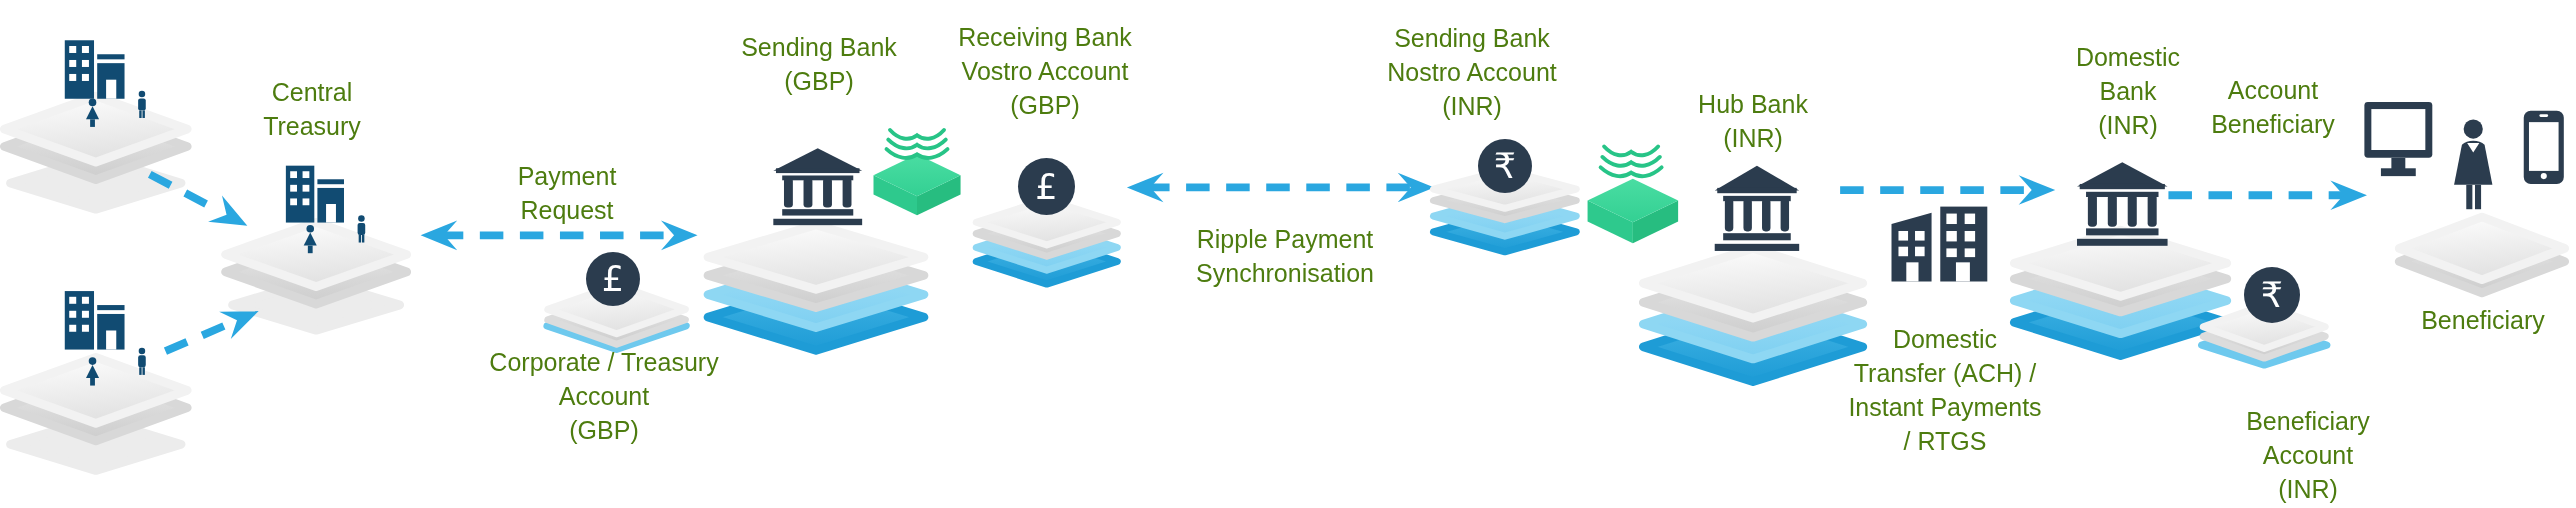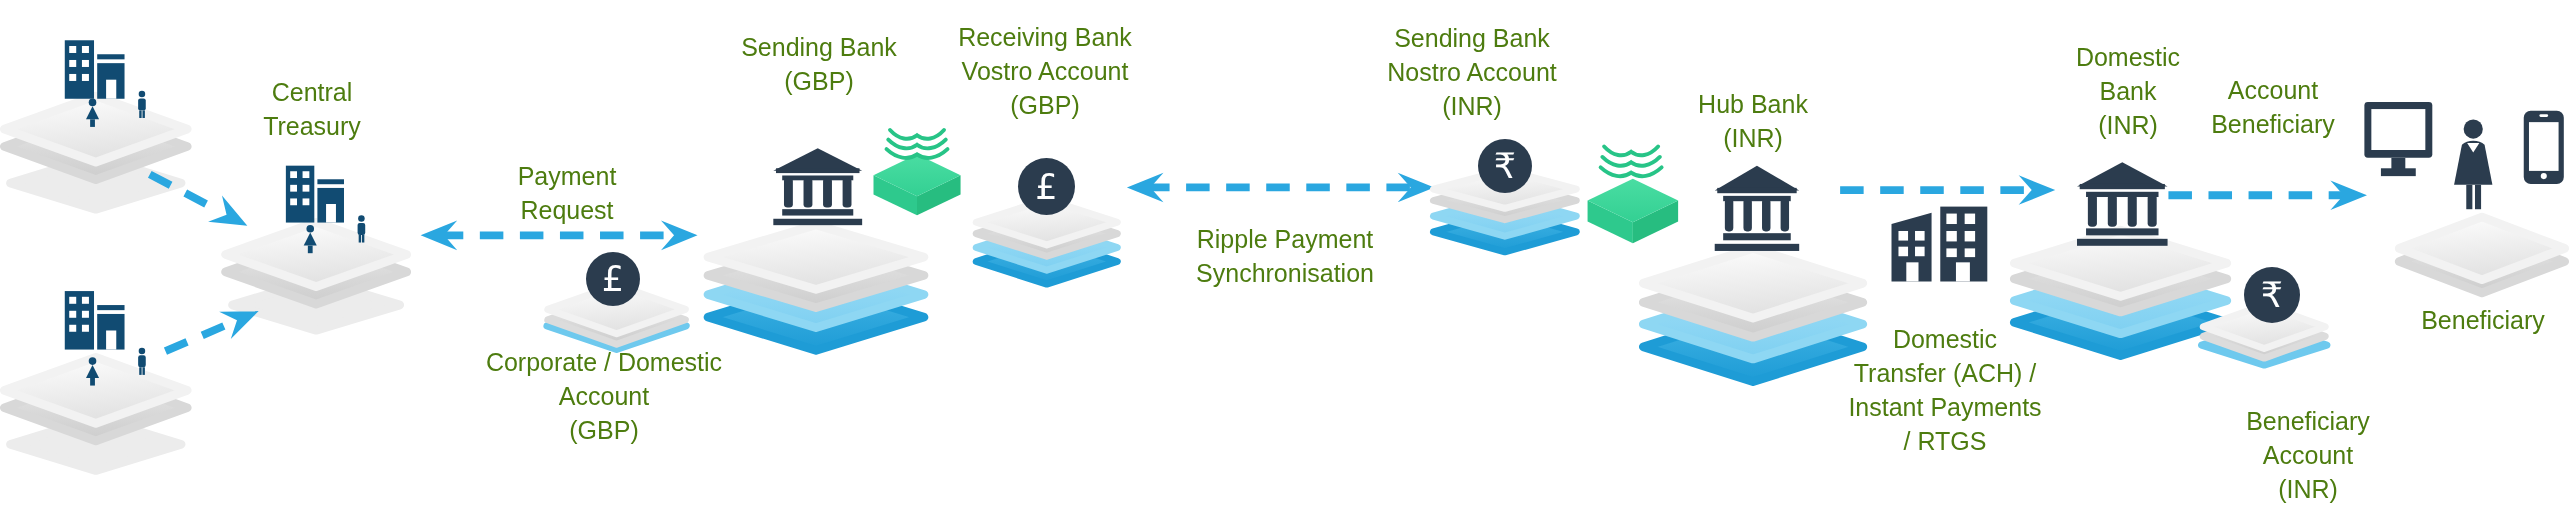--- a/index.html
+++ b/index.html
@@ -261,21 +261,21 @@
 
 <div class="badge" style="left:586px;top:252px;width:54px;height:54px;">£</div>
 <div class="badge" style="left:1018px;top:158px;width:57px;height:57px;">£</div>
 <div class="badge" style="left:1478px;top:139px;width:54px;height:54px;">₹</div>
 <div class="badge" style="left:2244px;top:267px;width:56px;height:56px;">₹</div>
 
 <div class="lbl" style="left:312px;top:75px;">Central
 Treasury</div>
 <div class="lbl" style="left:567px;top:127px;margin-top:32px;">Payment
 Request</div>
-<div class="lbl" style="left:604px;top:345px;">Corporate / Domestic
+<div class="lbl" style="left:604px;top:345px;">Corporate / Treasury
 Account
 (GBP)</div>
 <div class="lbl" style="left:819px;top:30px;">Sending Bank
 (GBP)</div>
 <div class="lbl" style="left:1045px;top:20px;">Receiving Bank
 Vostro Account
 (GBP)</div>
 <div class="lbl" style="left:1285px;top:212px;margin-top:10px;">Ripple Payment
 Synchronisation</div>
 <div class="lbl" style="left:1472px;top:21px;">Sending Bank

